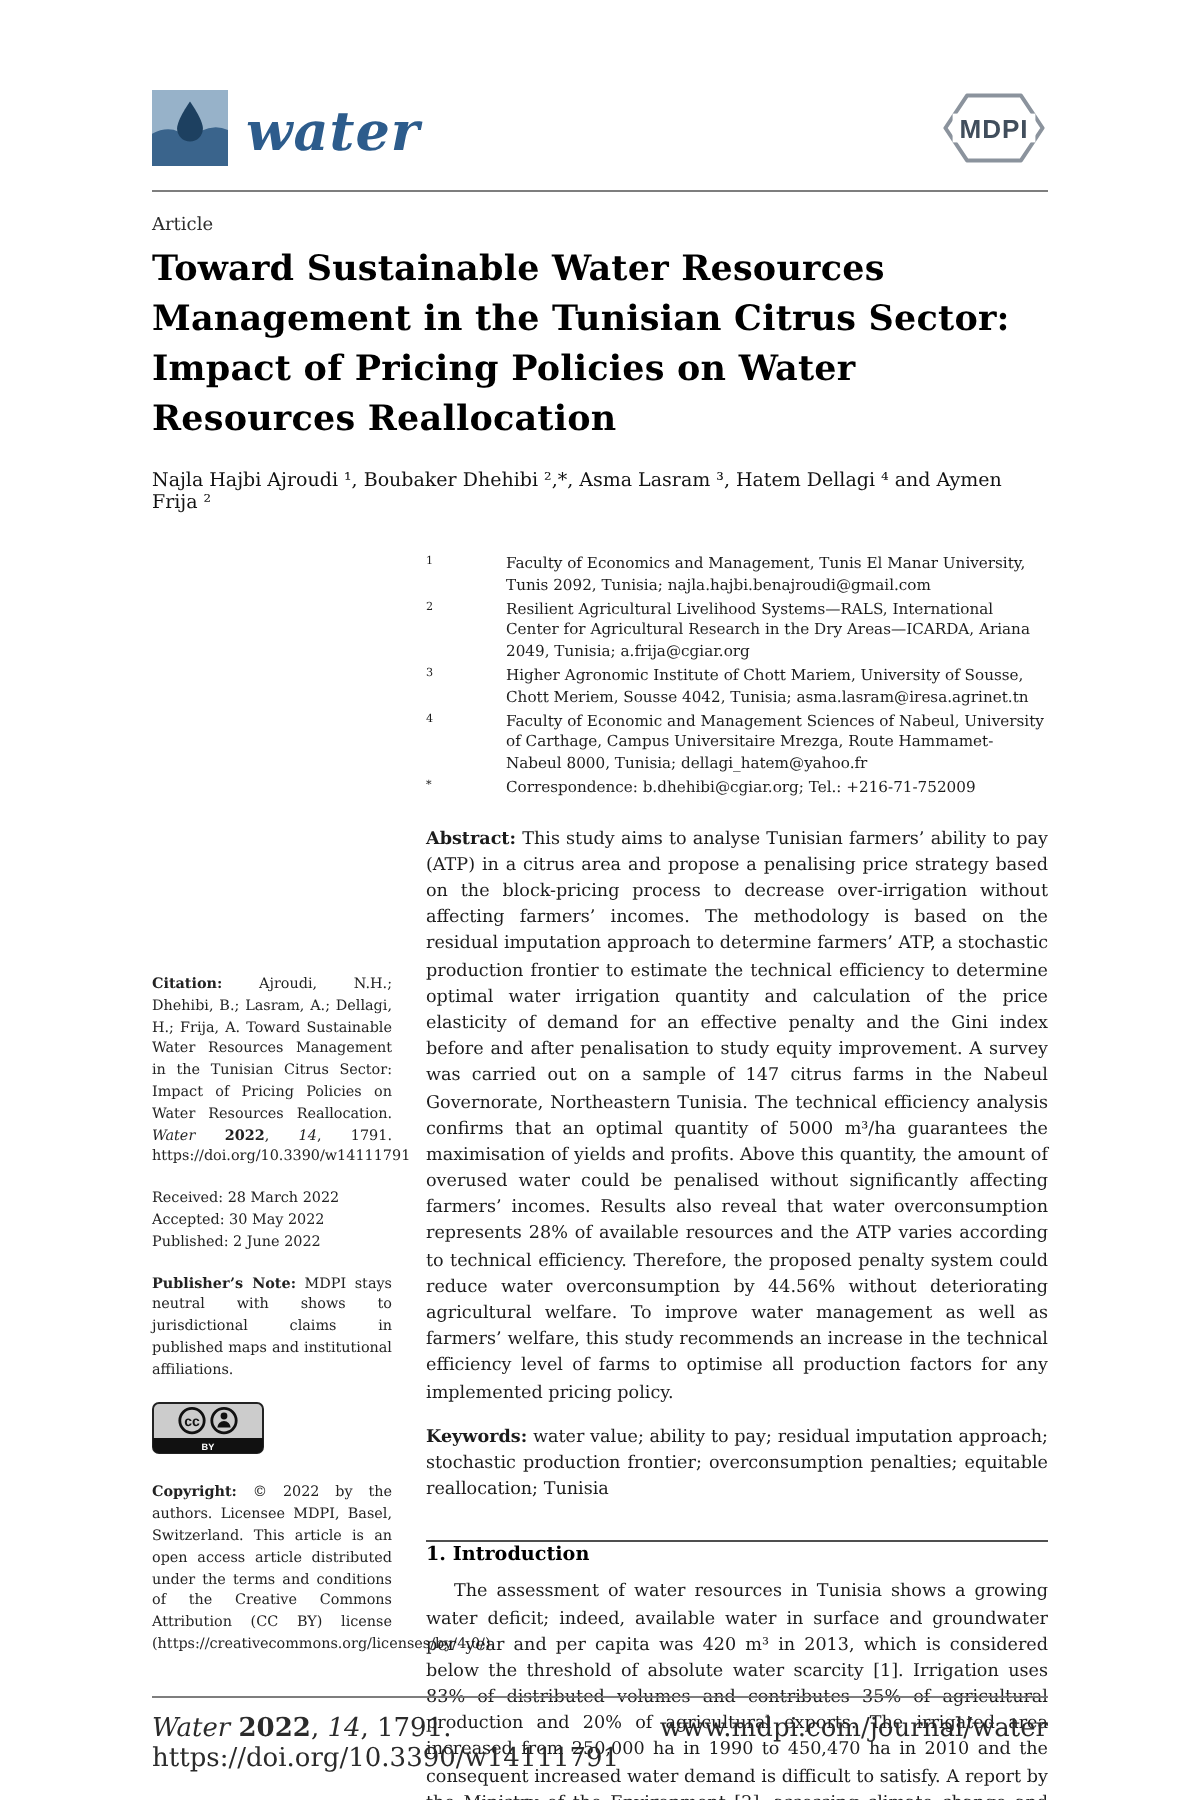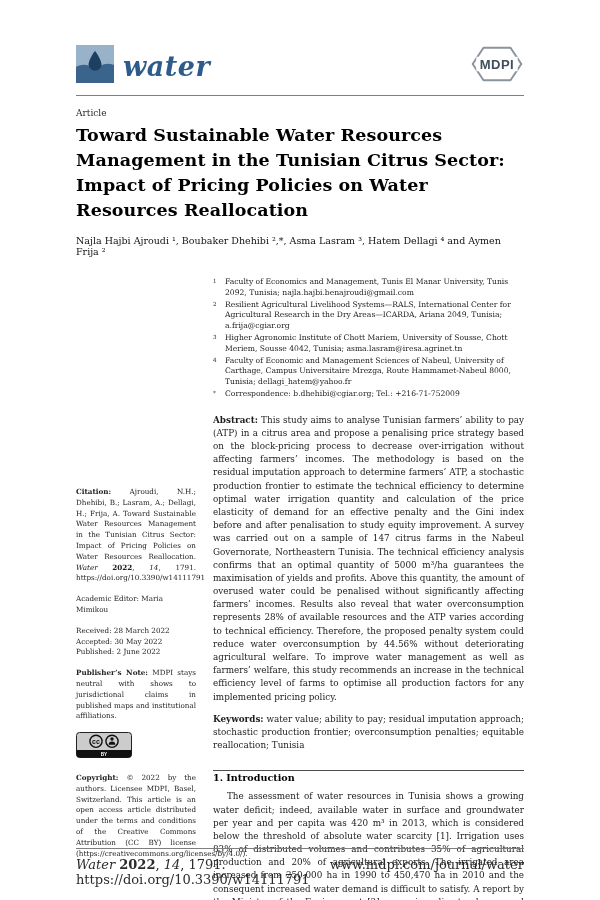--- a/index.html
+++ b/index.html
@@ -31,21 +31,21 @@
   .authors { margin-top:12px; font-size:9.5px; font-weight:400; color:#111; }
   
   .cols { display:flex; gap:17px; margin-top:20px; }
   .sidebar { width:120px; flex:0 0 120px; padding-top:210px; font-size:7.2px; line-height:1.5; color:#222; }
   .sidebar p { margin-bottom:10px; }
   .sidebar .just { text-align:justify; }
   .cc-badge { margin:3px 0 11px 0; }
   .main { flex:1; min-width:0; }
   
   .affs { font-size:7.6px; line-height:1.42; color:#1c1c1c; }
-  .aff-row { display:flex; margin-bottom:1px; }
+  .aff-row { display:flex; margin-bottom:1px;gap:28px; }
   .aff-marker { flex:0 0 12px; font-size:5.6px; padding-top:1px; }
   .aff-text { flex:1; }
   
   .abstract { margin-top:14px; font-size:8.8px; line-height:1.5; text-align:justify; }
   .keywords { margin-top:9px; font-size:8.8px; line-height:1.5; text-align:justify; }
   .sect-rule { border:0; border-top:1px solid #4f4f4f; margin-top:18px; }
   .sect-head { margin-top:1px; font-size:9.6px; font-weight:700; color:#000; }
   .body-par { margin-top:7px; font-size:8.8px; line-height:1.5; text-align:justify; text-indent:14px; }
   
   .pfooter {
@@ -85,21 +85,20 @@
   <h1 class="title">Toward Sustainable Water Resources Management in the Tunisian Citrus Sector: Impact of Pricing Policies on Water Resources Reallocation</h1>
   <div class="authors">Najla Hajbi Ajroudi ¹, Boubaker Dhehibi ²,*, Asma Lasram ³, Hatem Dellagi ⁴ and Aymen Frija ²</div>
 
   <div class="cols">
 
     <aside class="sidebar">
       <p class="just">
         <b>Citation:</b>
         <span>Ajroudi, N.H.; Dhehibi, B.; Lasram, A.; Dellagi, H.; Frija, A. Toward Sustainable Water Resources Management in the Tunisian Citrus Sector: Impact of Pricing Policies on Water Resources Reallocation. </span><i>Water </i><b>2022</b><span>, </span><i>14</i><span>, 1791. </span><span>https://doi.org/10.3390/w14111791</span>
       </p>
-      <p>Academic Editor: Maria Mimikou</p>
       <p class="dates">
         </p>
         <div>Received: 28 March 2022</div>
         <div>Accepted: 30 May 2022</div>
         <div>Published: 2 June 2022</div>
       <p></p>
       <p class="just" style="margin-top:10px">
         <b>Publisher’s Note:</b>
         <span>MDPI stays neutral with shows to jurisdictional claims in published maps and institutional affiliations.</span>
       </p>

